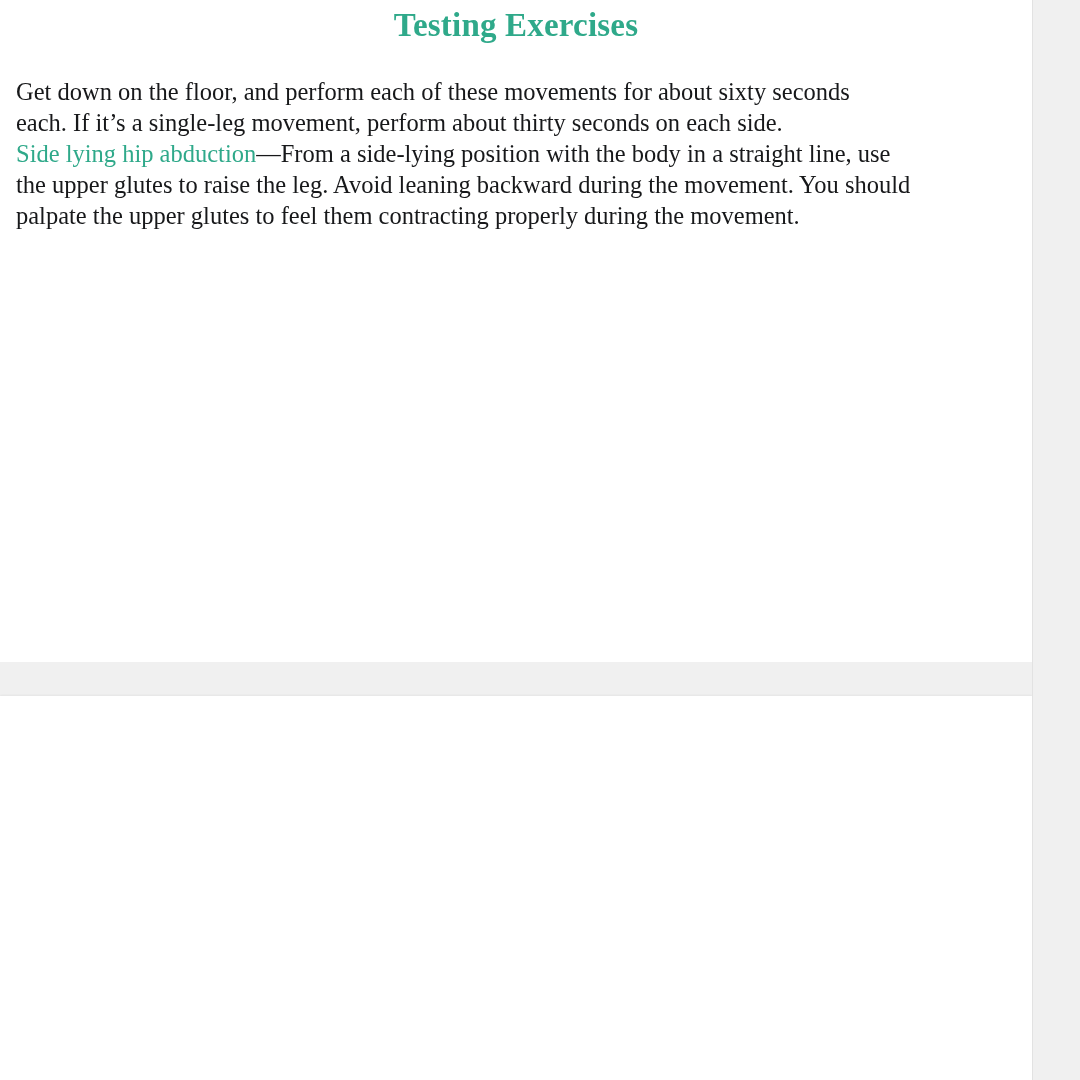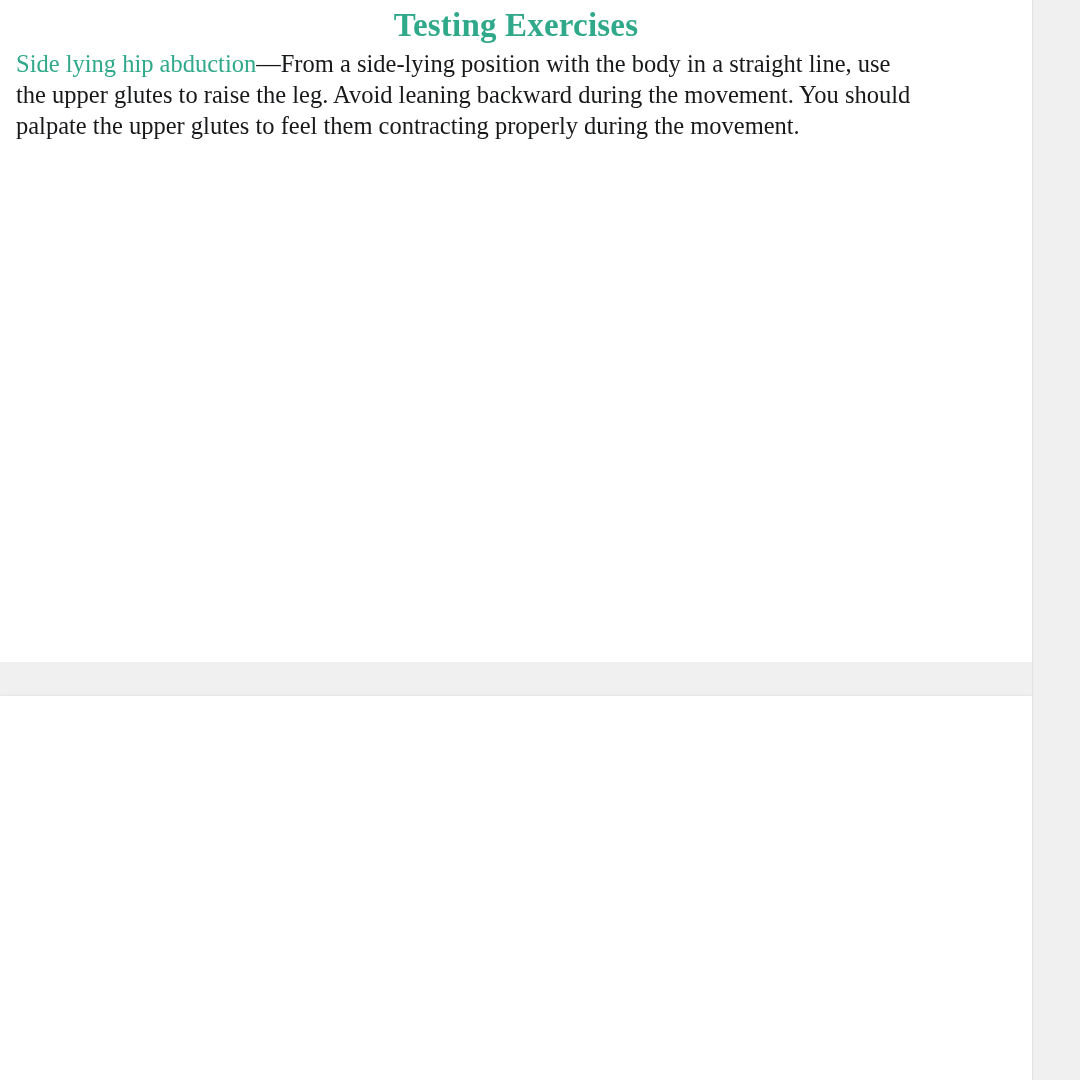--- a/index.html
+++ b/index.html
@@ -96,20 +96,21 @@
 </style>
 </head>
 <body>
 
 <div id="page">
 
   <div class="page-panel panel-top">
     <div class="content">
       <h1 class="doc-title">Testing Exercises</h1>
 
+      <p class="para para-intro">Get down on the floor, and perform each of these movements for about sixty seconds each. If it’s a single-leg movement, perform about thirty seconds on each side.</p>
 
       <p class="para para-body"><span class="term">Side lying hip abduction</span><span>—From a side-lying position with the body in a straight line, use the upper glutes to raise the leg. Avoid leaning backward during the movement. You should palpate the upper glutes to feel them contracting properly during the movement.</span></p>
     </div>
   </div>
 
   <div class="gutter"></div>
 
   <div class="page-panel panel-bottom">
     
   </div>

